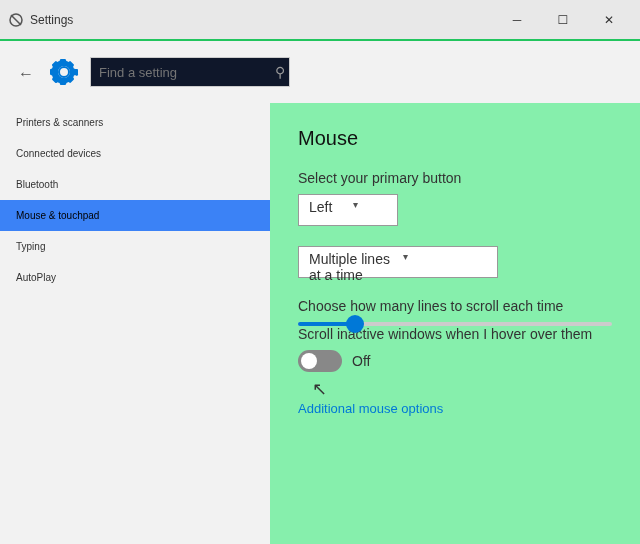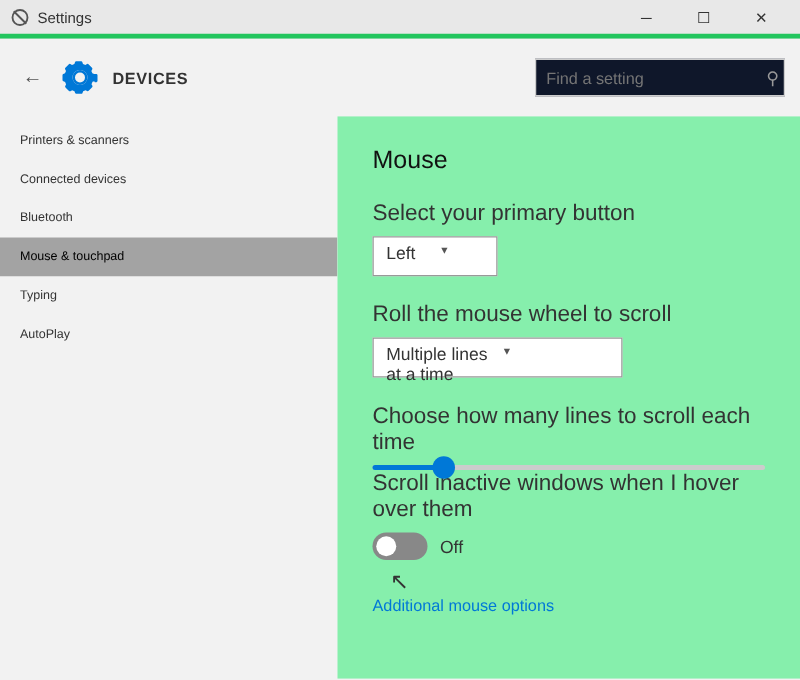--- a/index.html
+++ b/index.html
@@ -10,23 +10,23 @@
       width: 640px;
       height: 544px;
       overflow: hidden;
     }
 
     
     .titlebar {
       display: flex;
       align-items: center;
       background: #e8e8e8;
-      height: 31px;
+      height: 41px;
       padding: 0 8px;
-      border-bottom: 4px solid #22c55e;
+      border-bottom: 2px solid #22c55e;
     }
     .titlebar-icon {
       width: 16px;
       height: 16px;
       margin-right: 6px;
     }
     .titlebar-title {
       font-size: 12px;
       color: #333;
       flex: 1;
@@ -128,40 +128,40 @@
       padding: 4px 0;
       overflow-y: auto;
     }
     .sidebar-item {
       padding: 10px 16px;
       cursor: pointer;
       font-size: 10px;
       color: #333;
     }
     .sidebar-item.active {
-      background: #a3a3a3;
+      background: #3b82f6;
       color: #000;
     }
 
     
     .content {
       flex: 1;
       background: #86efac;
       padding: 24px 28px;
       overflow-y: auto;
     }
     .content-title {
       font-size: 20px;
       font-weight: 300;
       color: #111;
       margin-bottom: 20px;
     }
 
     .setting-label {
-      font-size: 18px;
+      font-size: 14px;
       color: #333;
       margin-bottom: 8px;
     }
 
     
     .dropdown {
       display: flex;
       align-items: flex-start;
       border: 1px solid #999;
       background: white;
@@ -294,21 +294,20 @@
   <div class="app-header">
     <div class="nav-back">
       <span>←</span>
     </div>
     <div class="header-icon-area">
       <svg class="header-gear" viewBox="0 0 32 32" fill="#0078d7">
         <path d="M16 10a6 6 0 1 0 0 12A6 6 0 0 0 16 10zm0 10a4 4 0 1 1 0-8 4 4 0 0 1 0 8z"></path>
         <path d="M27.3 13.1l-1.4-.5a10.1 10.1 0 0 0-.8-1.9l.7-1.3a1 1 0 0 0-.2-1.2l-2.8-2.8a1 1 0 0 0-1.2-.2l-1.3.7a10.1 10.1 0 0 0-1.9-.8l-.5-1.4A1 1 0 0 0 17 3h-4a1 1 0 0 0-1 .7l-.5 1.4a10.1 10.1 0 0 0-1.9.8l-1.3-.7a1 1 0 0 0-1.2.2L4.3 8.2a1 1 0 0 0-.2 1.2l.7 1.3a10.1 10.1 0 0 0-.8 1.9l-1.4.5A1 1 0 0 0 2 14v4a1 1 0 0 0 .7 1l1.4.5c.2.7.5 1.3.8 1.9l-.7 1.3a1 1 0 0 0 .2 1.2l2.8 2.8a1 1 0 0 0 1.2.2l1.3-.7c.6.3 1.2.6 1.9.8l.5 1.4A1 1 0 0 0 13 29h4a1 1 0 0 0 1-.7l.5-1.4c.7-.2 1.3-.5 1.9-.8l1.3.7a1 1 0 0 0 1.2-.2l2.8-2.8a1 1 0 0 0 .2-1.2l-.7-1.3c.3-.6.6-1.2.8-1.9l1.4-.5A1 1 0 0 0 30 18v-4a1 1 0 0 0-.7-.9zM16 22a6 6 0 1 1 0-12 6 6 0 0 1 0 12z"></path>
       </svg>
     </div>
-    <span class="header-title">DEVICES</span>
     <div class="search-box">
       <input class="search-input" type="text" placeholder="Find a setting" style="">
       <span class="search-icon">⚲</span>
     </div>
   </div>
 
   <div class="app-body">
 
     <div class="sidebar">
       <div class="sidebar-item">Printers &amp; scanners</div>
@@ -321,21 +320,20 @@
 
     <div class="content">
       <h1 class="content-title">Mouse</h1>
 
       <p class="setting-label">Select your primary button</p>
       <div class="dropdown">
         <span>Left</span>
         <span class="chevron">▾</span>
       </div>
 
-      <p class="setting-label">Roll the mouse wheel to scroll</p>
       <div class="dropdown dropdown-wide">
         <span>Multiple lines at a time</span>
         <span class="chevron">▾</span>
       </div>
 
       <div class="slider-container">
         <p class="setting-label">Choose how many lines to scroll each time</p>
         <div class="slider-track">
           <div class="slider-fill"></div>
           <div class="slider-thumb"></div>

